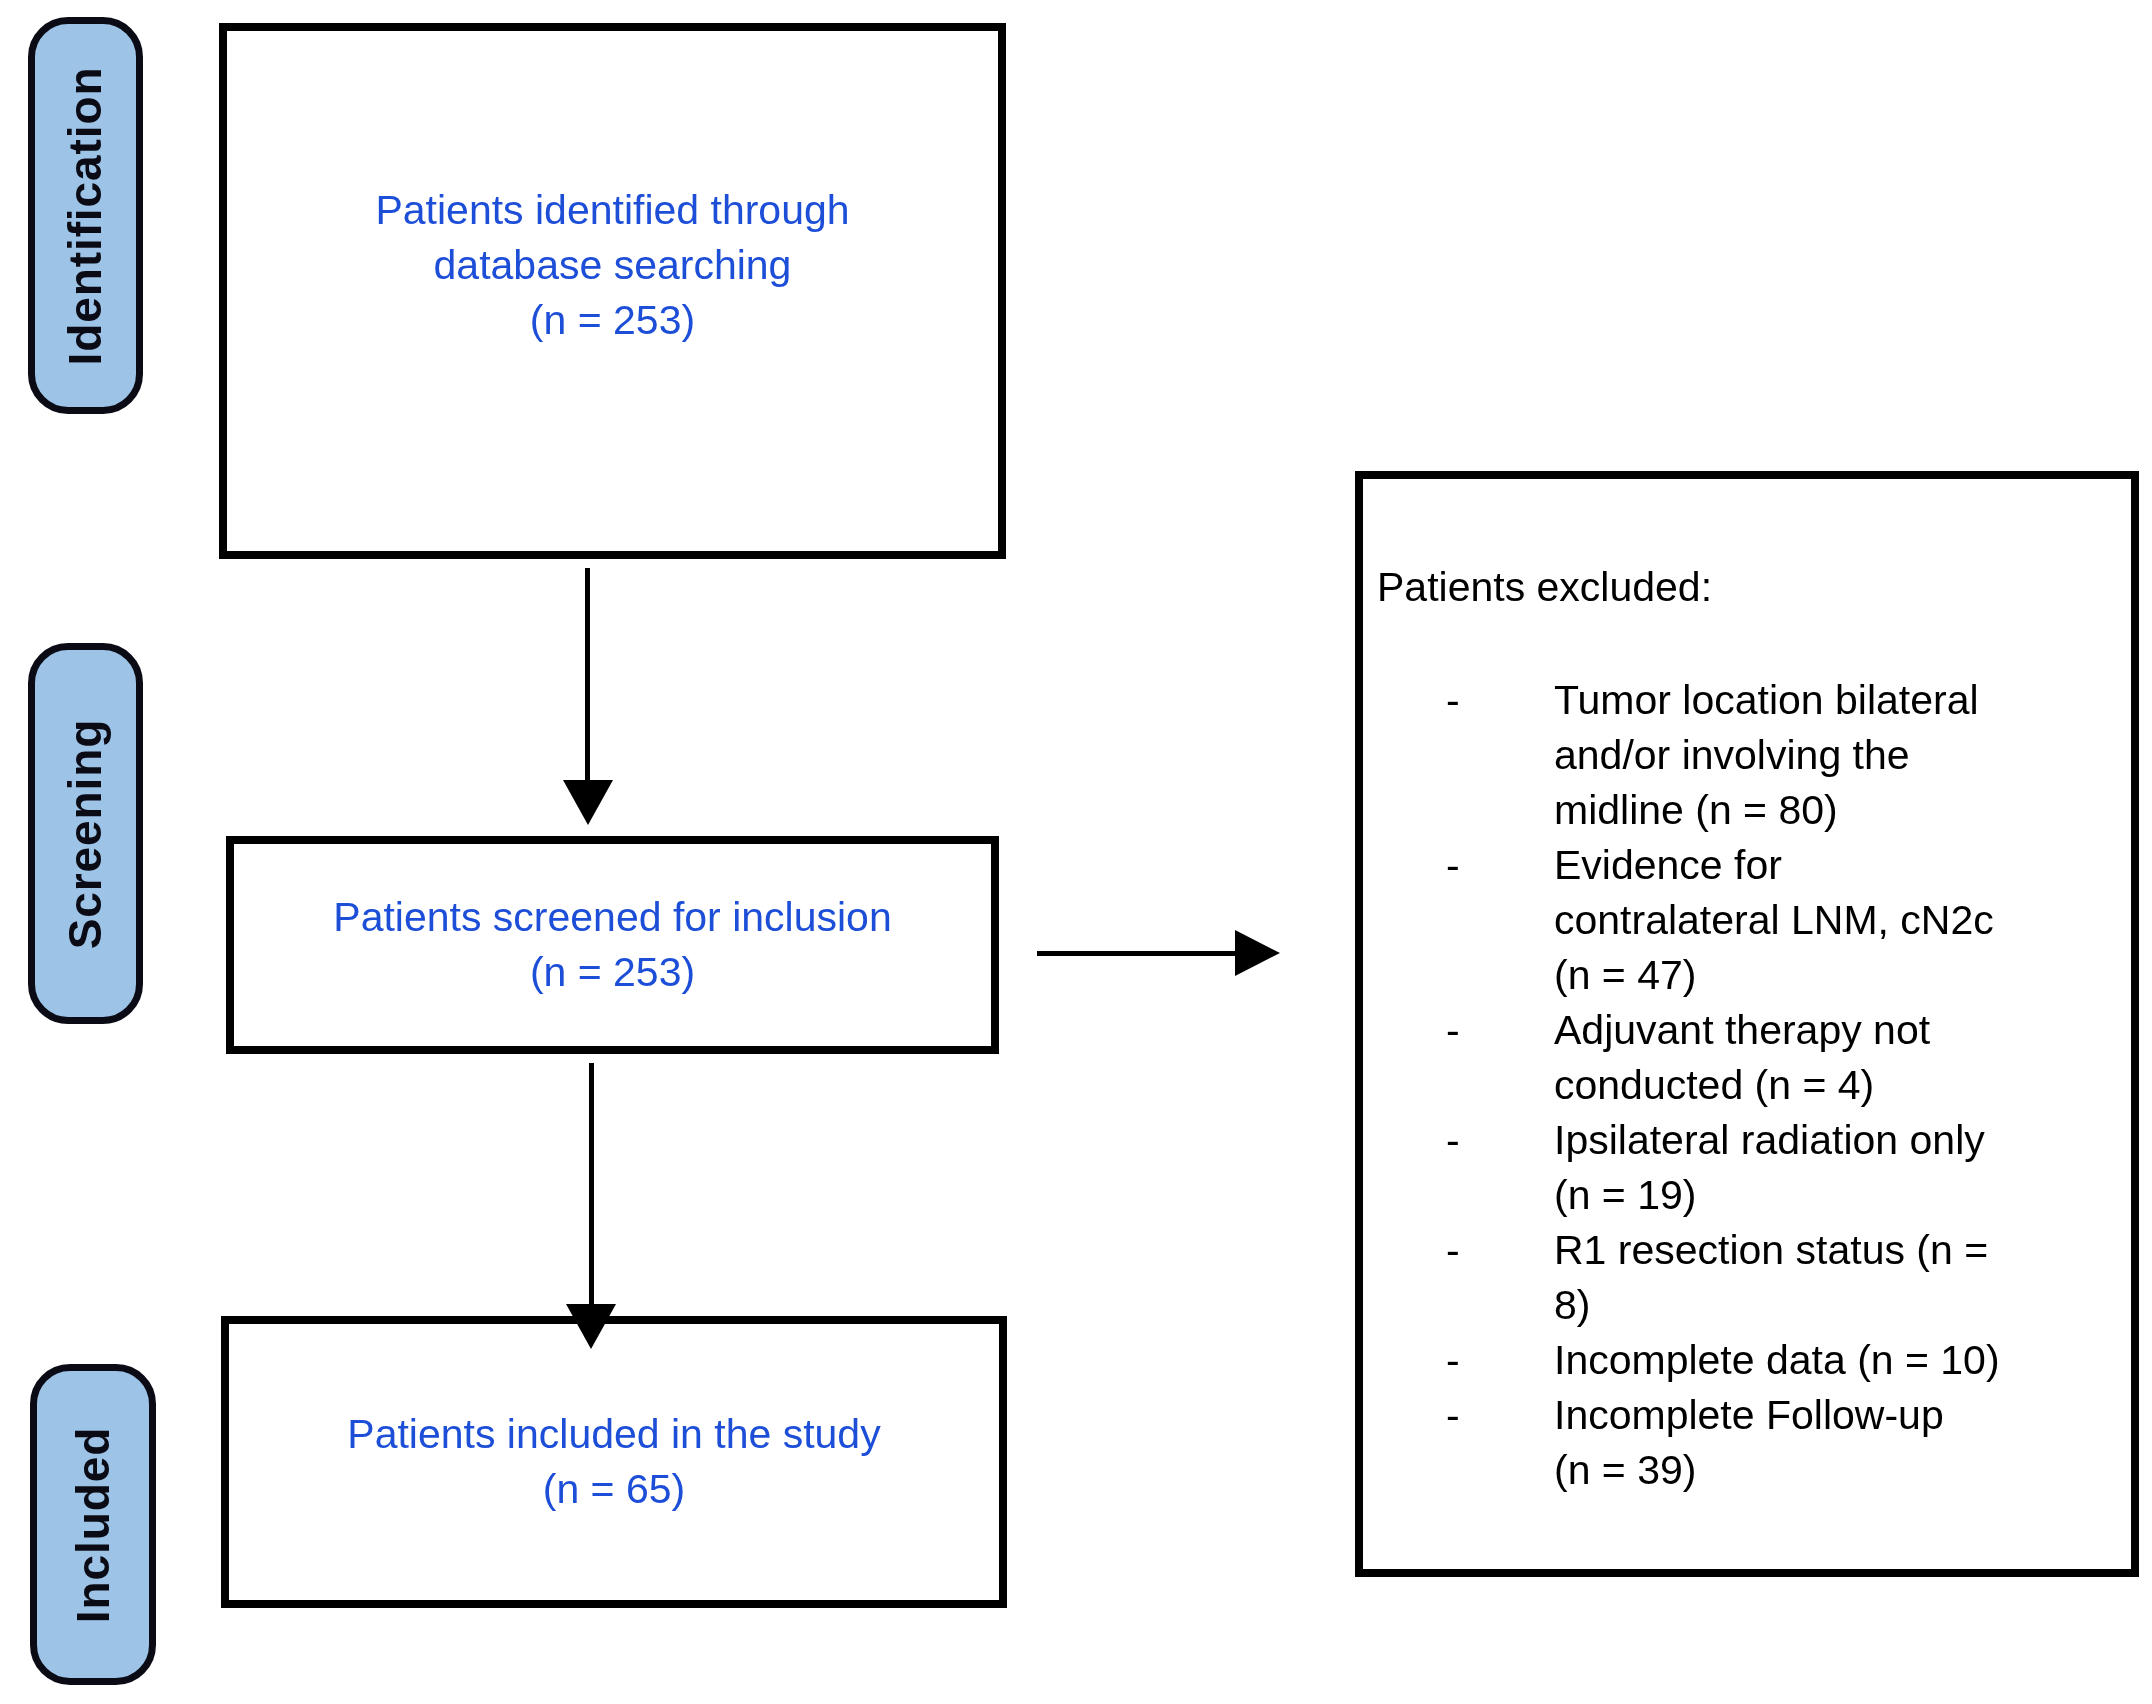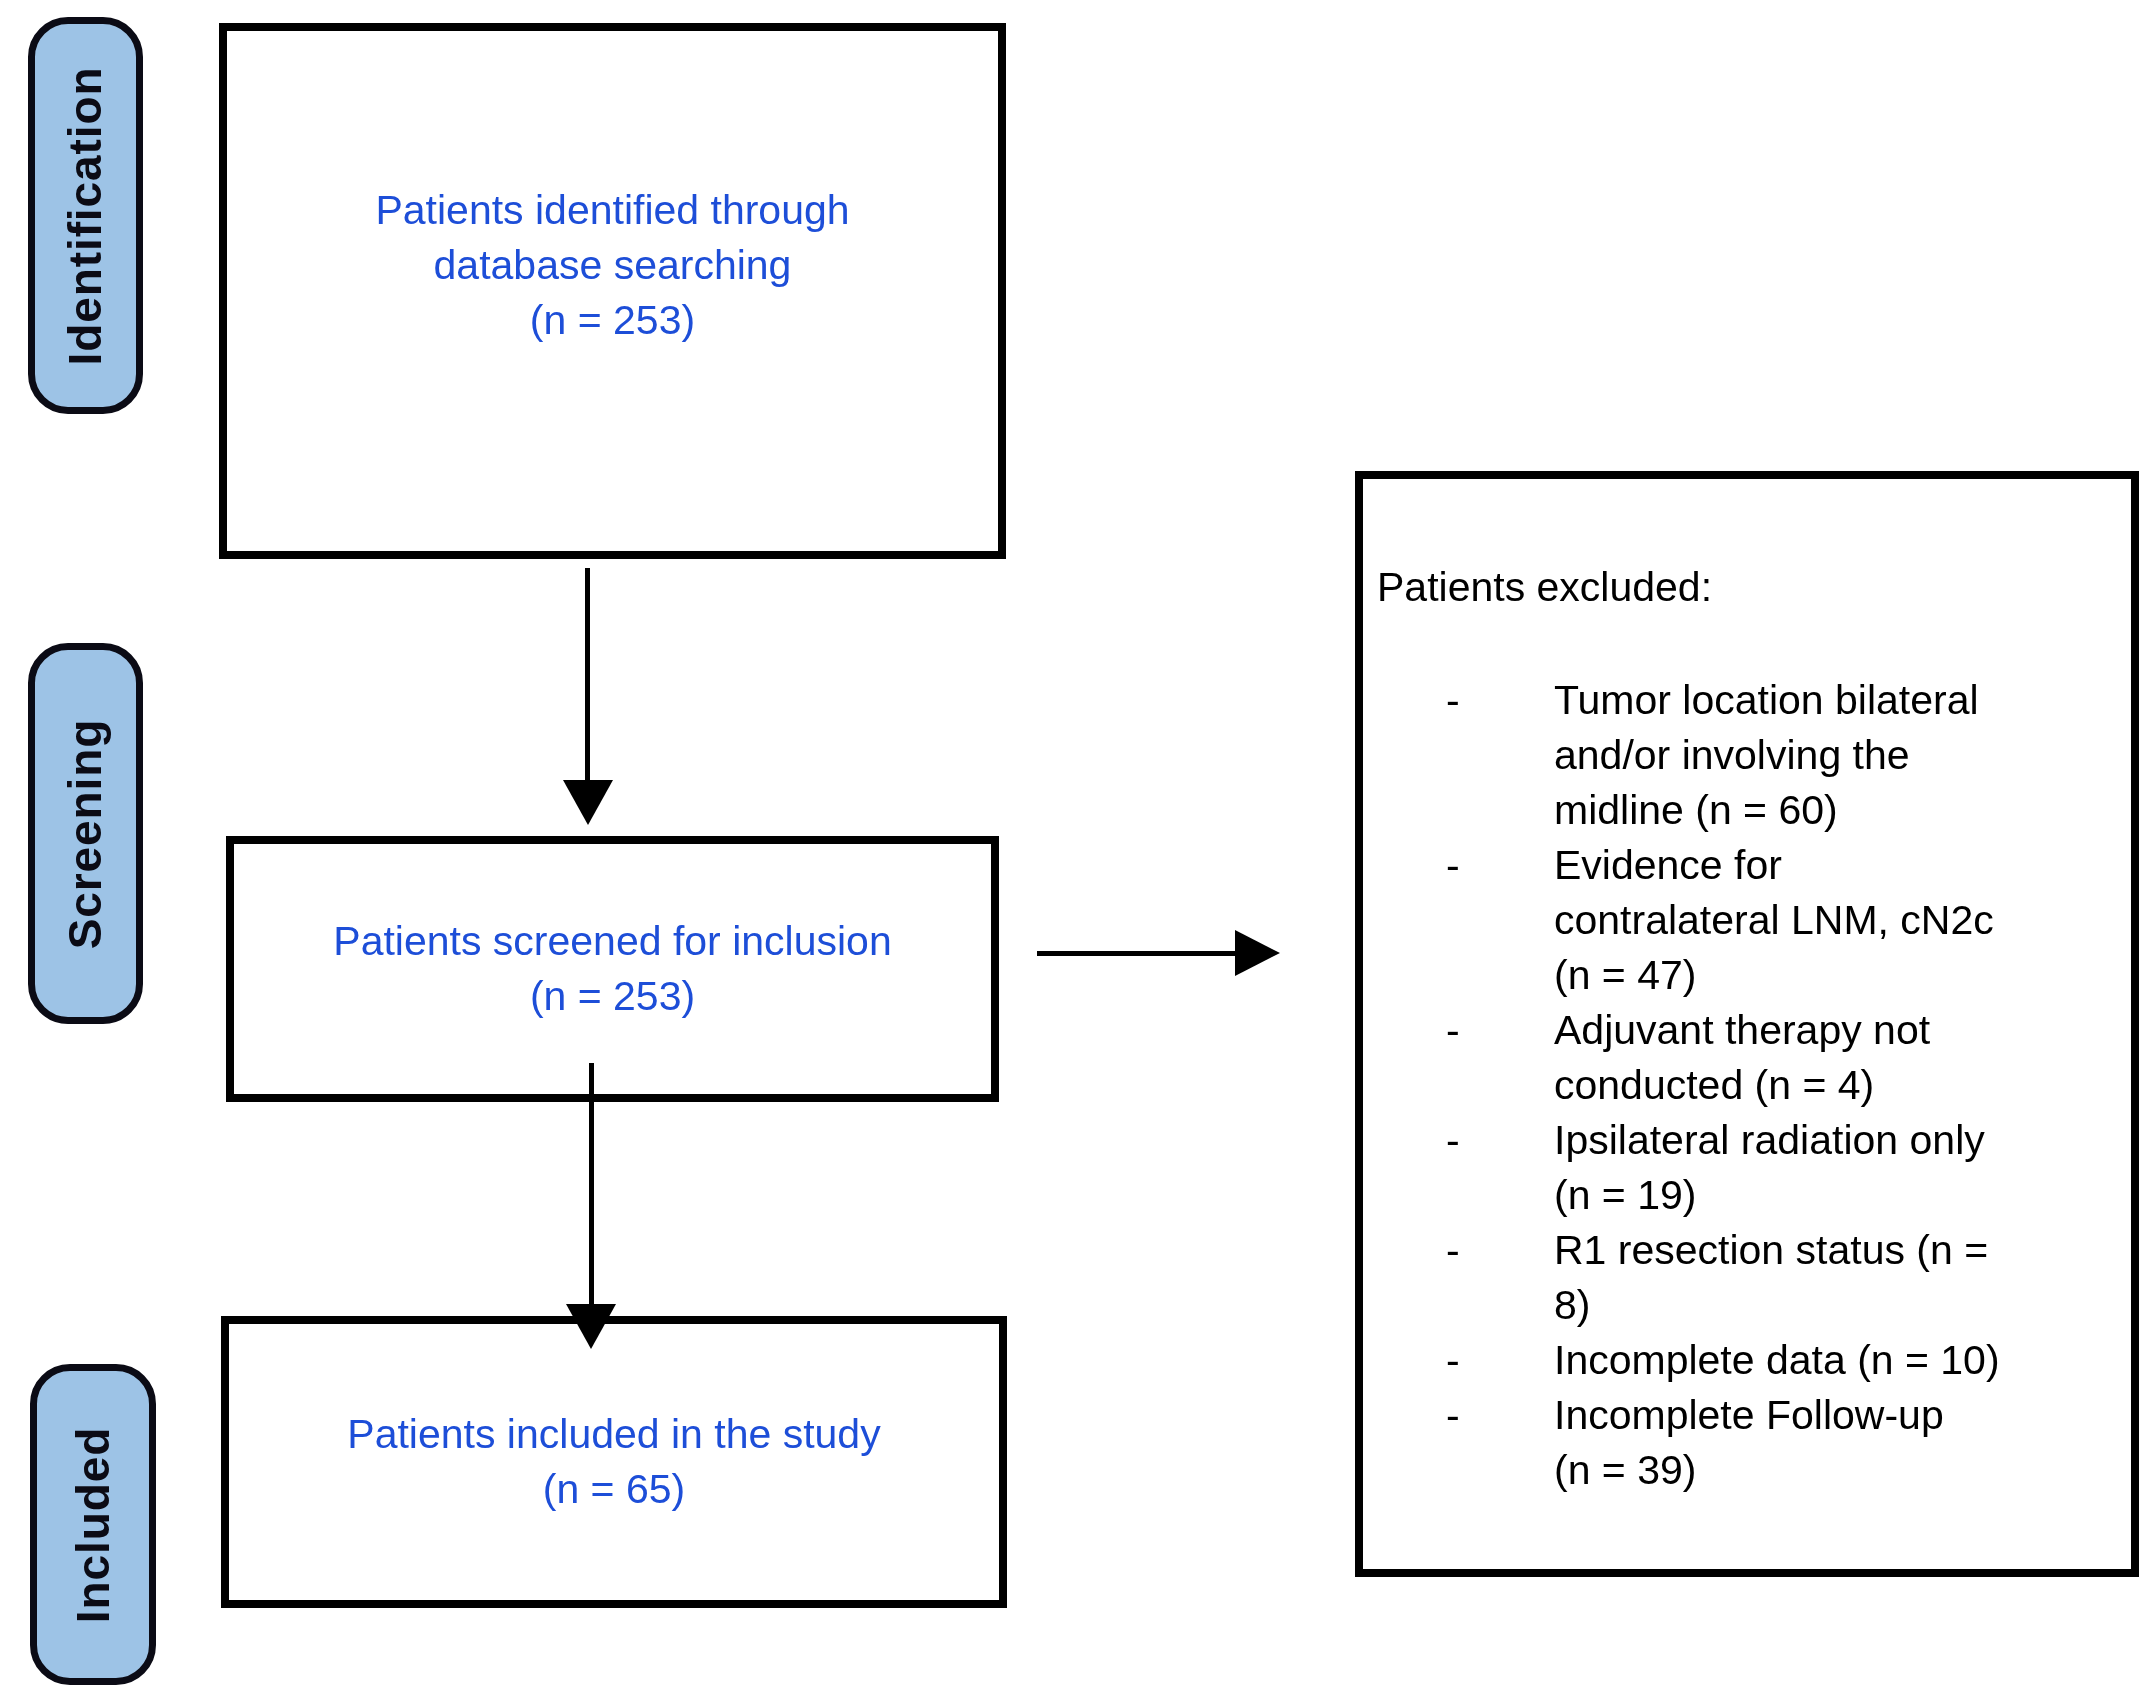--- a/index.html
+++ b/index.html
@@ -52,21 +52,21 @@
   }
   .flow-box-text {
     white-space: pre-line;
     text-align: center;
     font-size: 41px;
     line-height: 55px;
     color: #1d4ed8;
   }
   #box-identified { left: 219px; top: 23px;   width: 787px; height: 536px; }
   #box-identified .flow-box-text { transform: translateY(-26px); }
-  #box-screened   { left: 226px; top: 836px;  width: 773px; height: 266px; }
+  #box-screened   { left: 226px; top: 836px;  width: 773px; height: 218px; }
   #box-included   { left: 221px; top: 1316px; width: 786px; height: 292px; }
 
   
   #box-excluded {
     position: absolute;
     left: 1355px; top: 471px; width: 784px; height: 1106px;
     background: #ffffff;
     border: 8.6px solid #000000;
     box-sizing: border-box;
     padding: 82px 17px 0 14px;
@@ -160,21 +160,21 @@
 (n = 65)</div>
   </div>
 
   <div id="box-excluded">
     <div class="ex-title">Patients excluded:</div>
     <div class="ex-list">
       <div class="ex-item">
         <span class="ex-marker">-</span>
         <div class="ex-item-text">Tumor location bilateral
 and/or involving the
-midline (n = 60)</div>
+midline (n = 80)</div>
       </div>
       <div class="ex-item">
         <span class="ex-marker">-</span>
         <div class="ex-item-text">Evidence for
 contralateral LNM, cN2c
 (n = 47)</div>
       </div>
       <div class="ex-item">
         <span class="ex-marker">-</span>
         <div class="ex-item-text">Adjuvant therapy not

